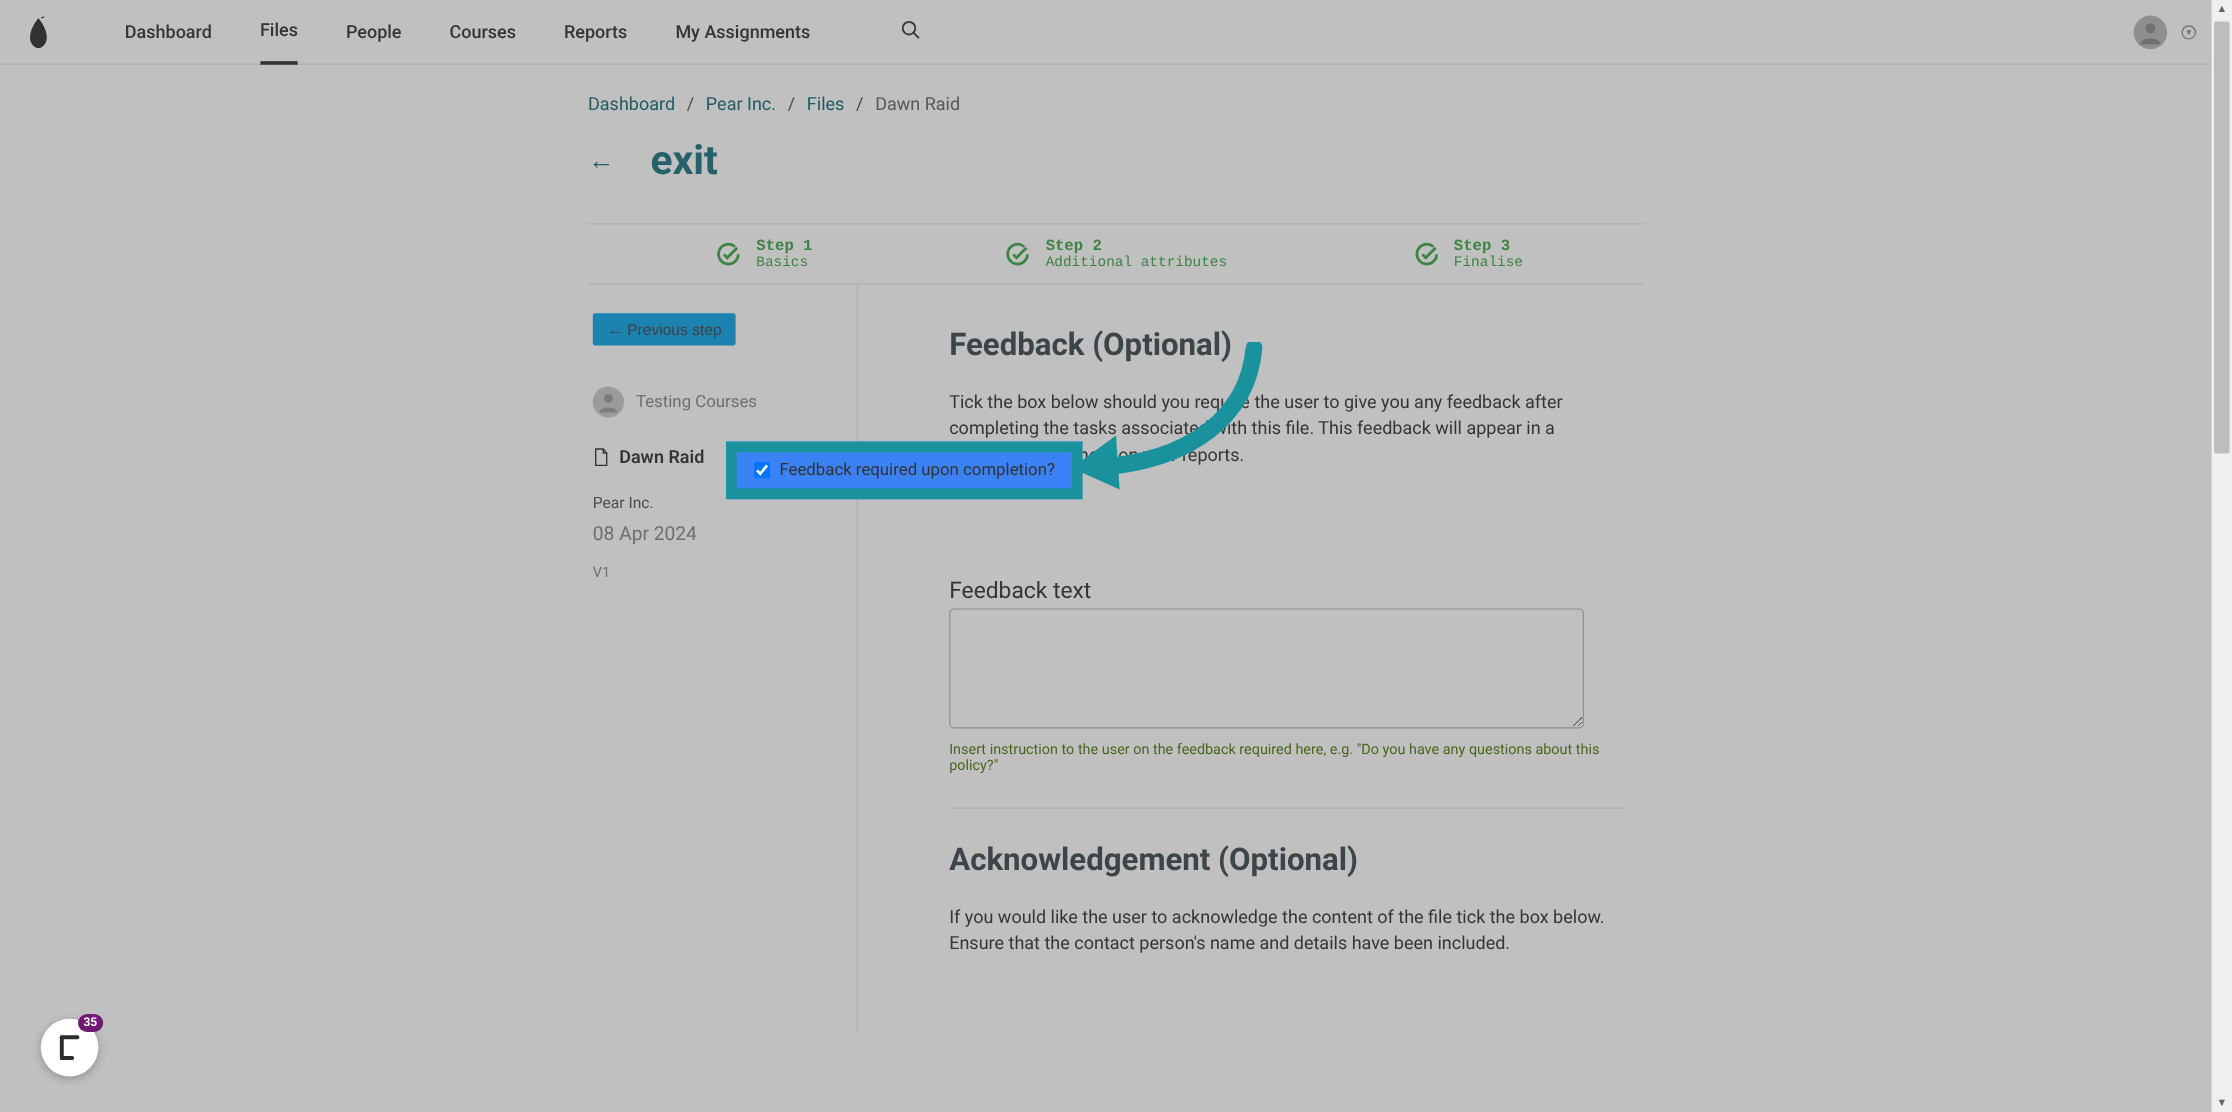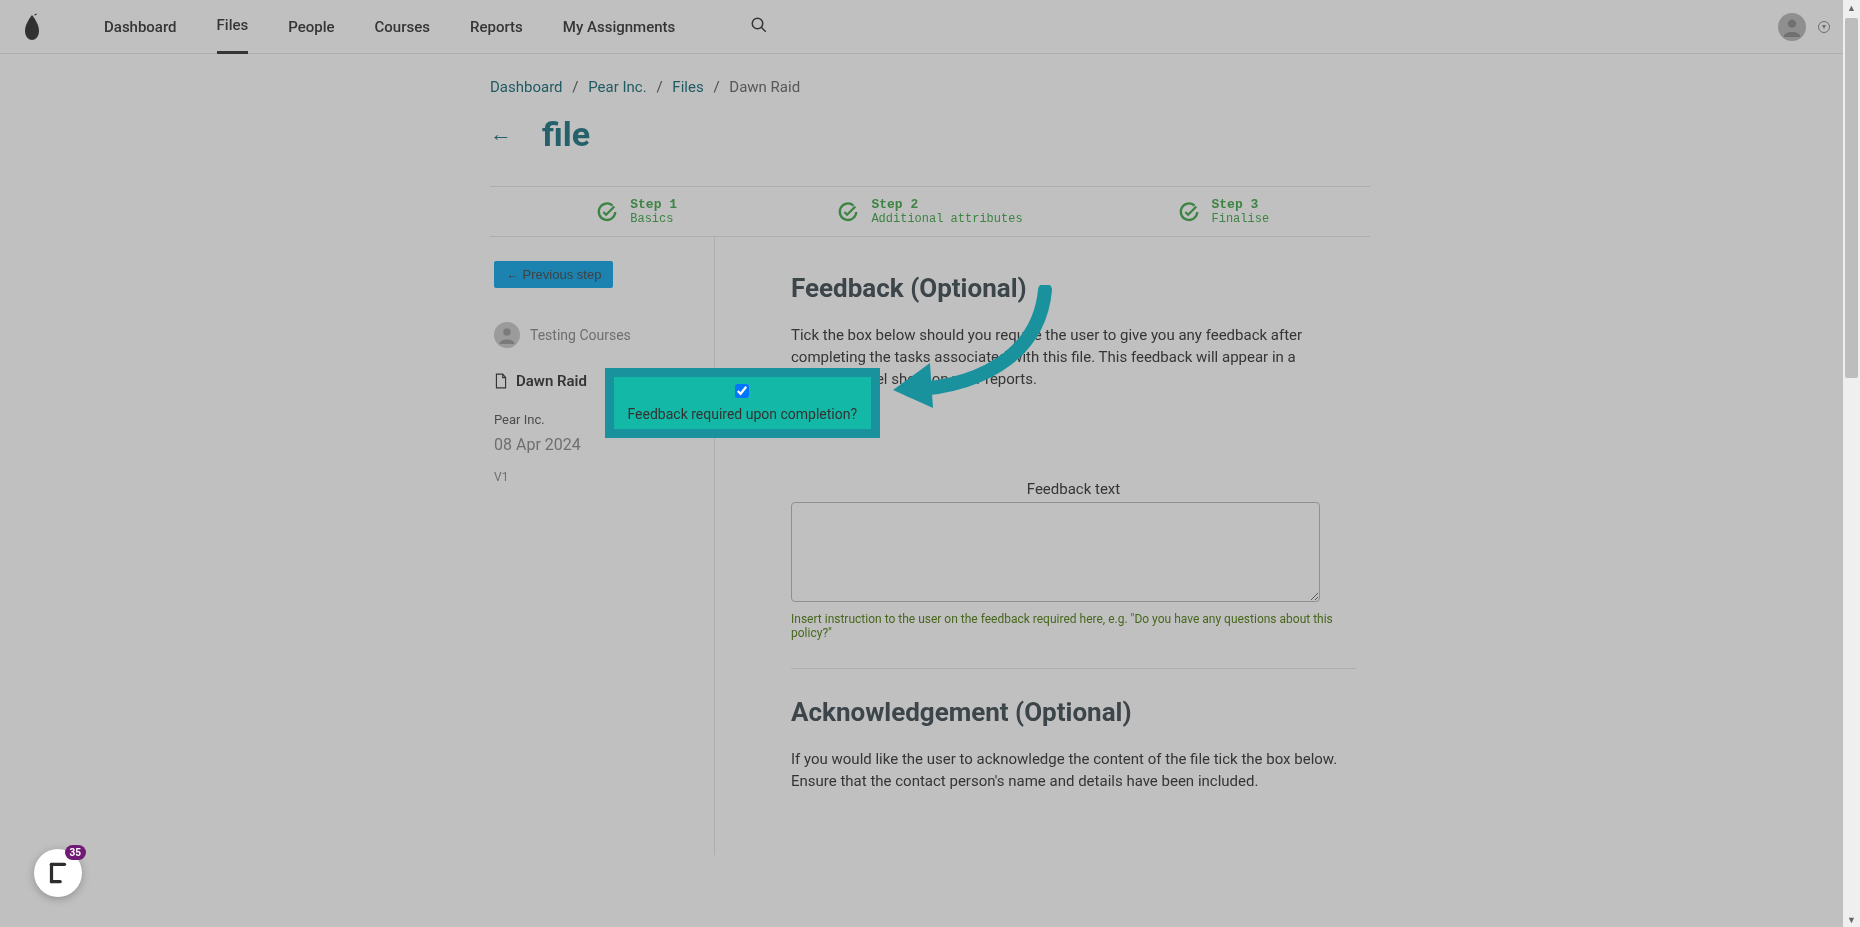--- a/index.html
+++ b/index.html
@@ -184,35 +184,33 @@
   .section-p {
     font-size: 15px;
     color: #333;
     line-height: 1.45;
     margin-bottom: 26px;
   }
   .checkbox-highlight {
     display: inline-flex;
     align-items: center;
     gap: 8px;
-    background: #14b8a6;
+    background: #3b82f6;
     border: 9px solid #1a929e;
     padding: 7px 14px;
     position: relative;
-    flex-direction: column;
   }
   .checkbox-highlight input { width: 14px; height: 14px; }
   .checkbox-highlight label { font-size: 14px; color: #333; cursor: pointer; }
   .field-label {
-    font-size: 15px;
+    font-size: 19px;
     color: #333;
     margin-top: 20px;
     margin-bottom: 4px;
     display:block;
-    text-align:center;
   }
   .feedback-textarea {
     width: 529px;
     height: 100px;
     border: 1px solid #b8b8b8;
     border-radius: 4px;
     resize: both;
     padding: 8px;
     font-family: inherit;
     font-size: 14px;
@@ -345,21 +343,21 @@
     <span class="sep">/</span>
     <a href="#">Pear Inc.</a>
     <span class="sep">/</span>
     <a href="#">Files</a>
     <span class="sep">/</span>
     <span>Dawn Raid</span>
   </div>
 
   <div class="title-row">
     <span class="back-arrow">←</span>
-    <span class="page-title">file</span>
+    <span class="page-title">exit</span>
   </div>
 
   <div class="steps">
     <div class="step">
       <svg class="step-icon" viewBox="0 0 24 24" fill="none" stroke="#3fa648" stroke-width="2.5">
         <path d="M21 12 A9 9 0 1 1 18 5"></path>
           <polyline points="8 12 11 15 20 6"></polyline>
       </svg>
       <div class="step-text">
         <div class="st-title">Step 1</div>

